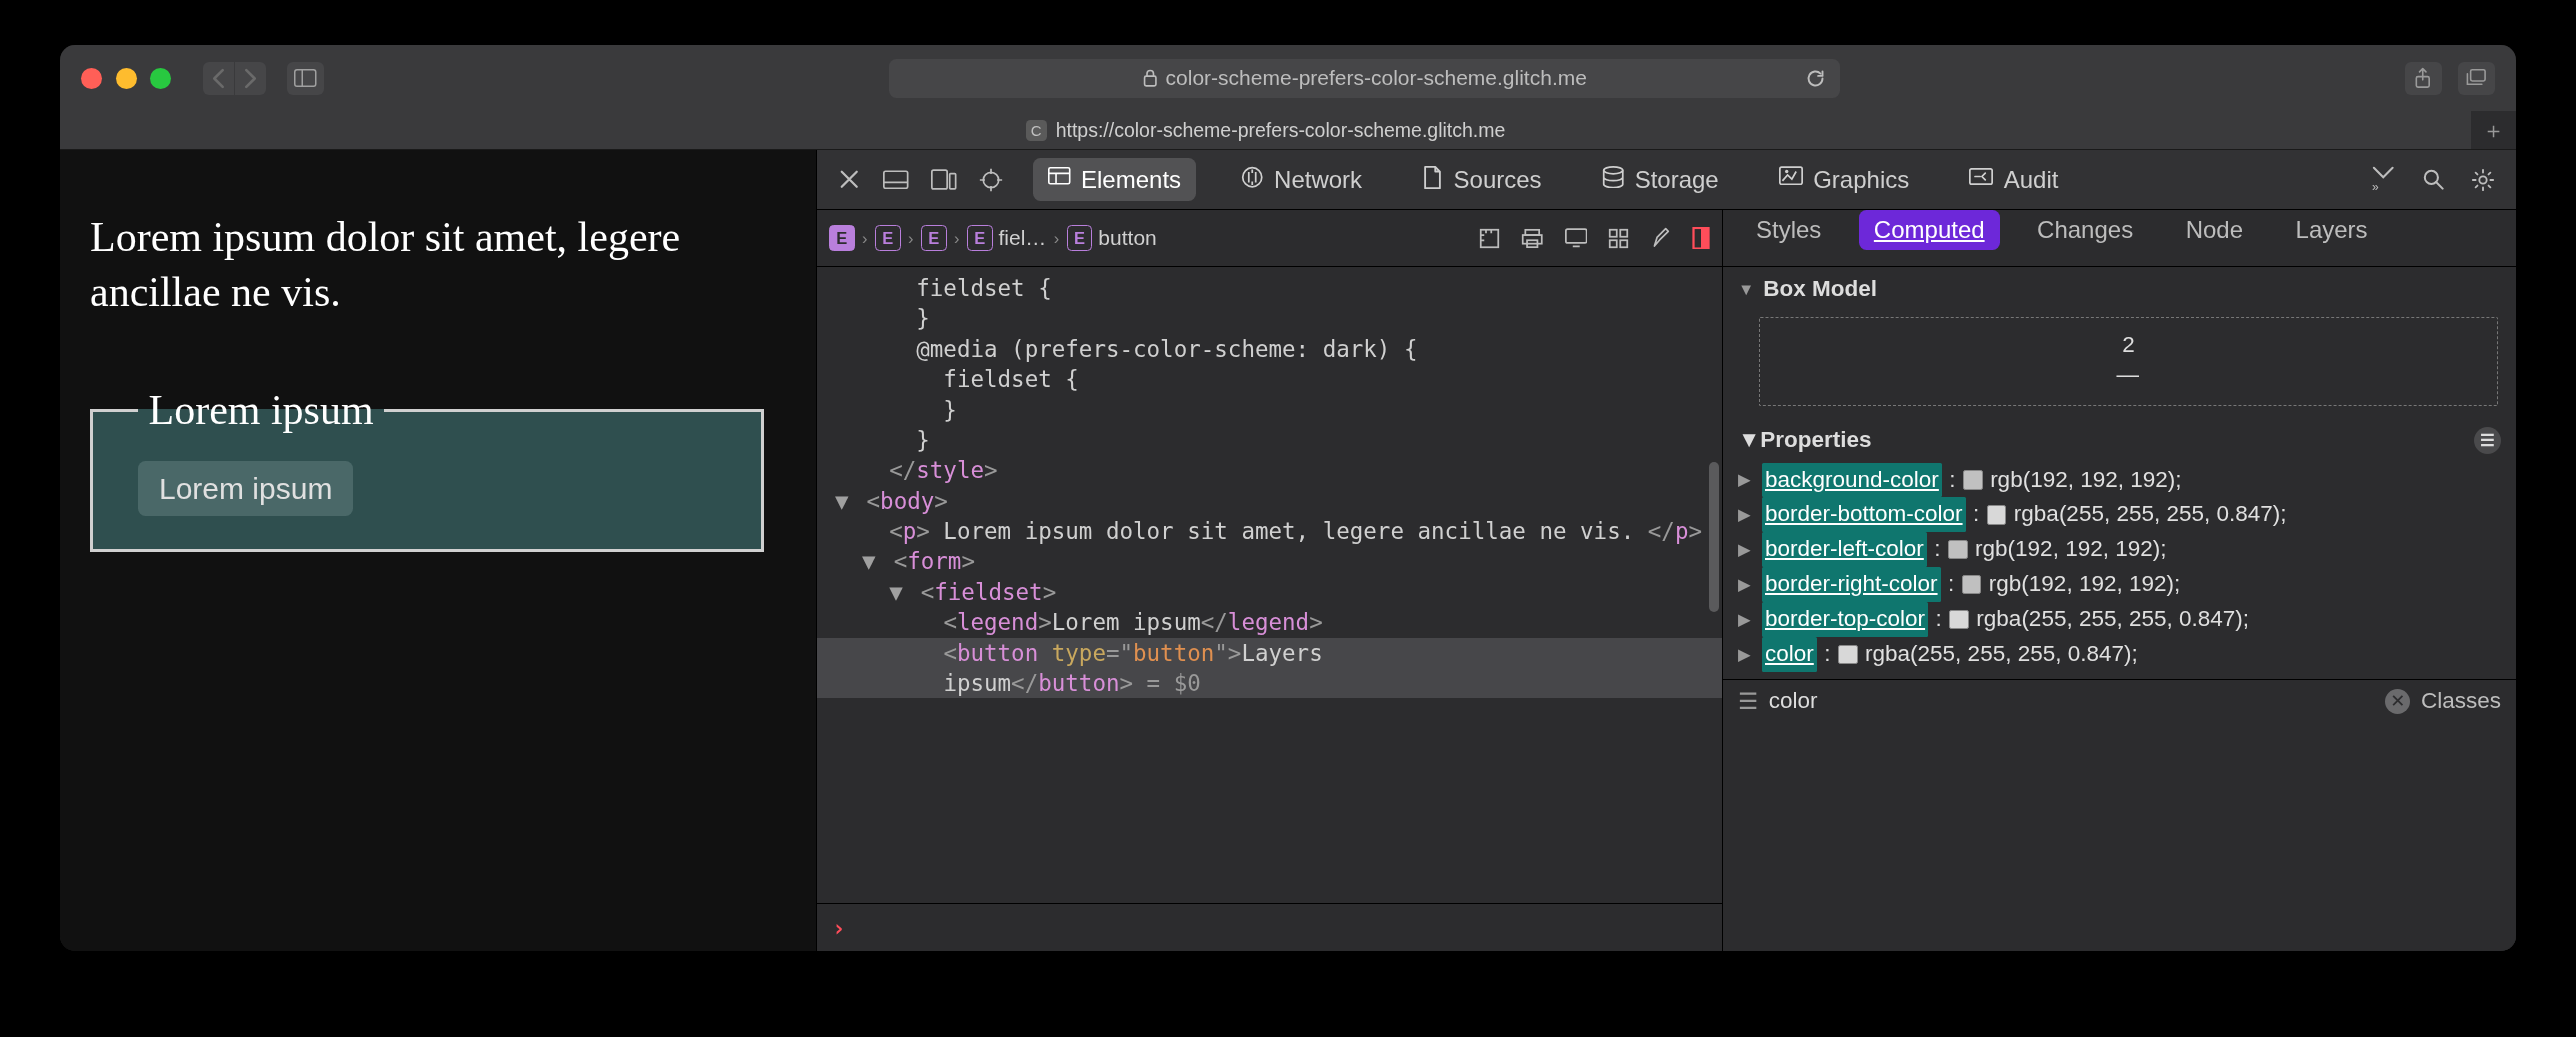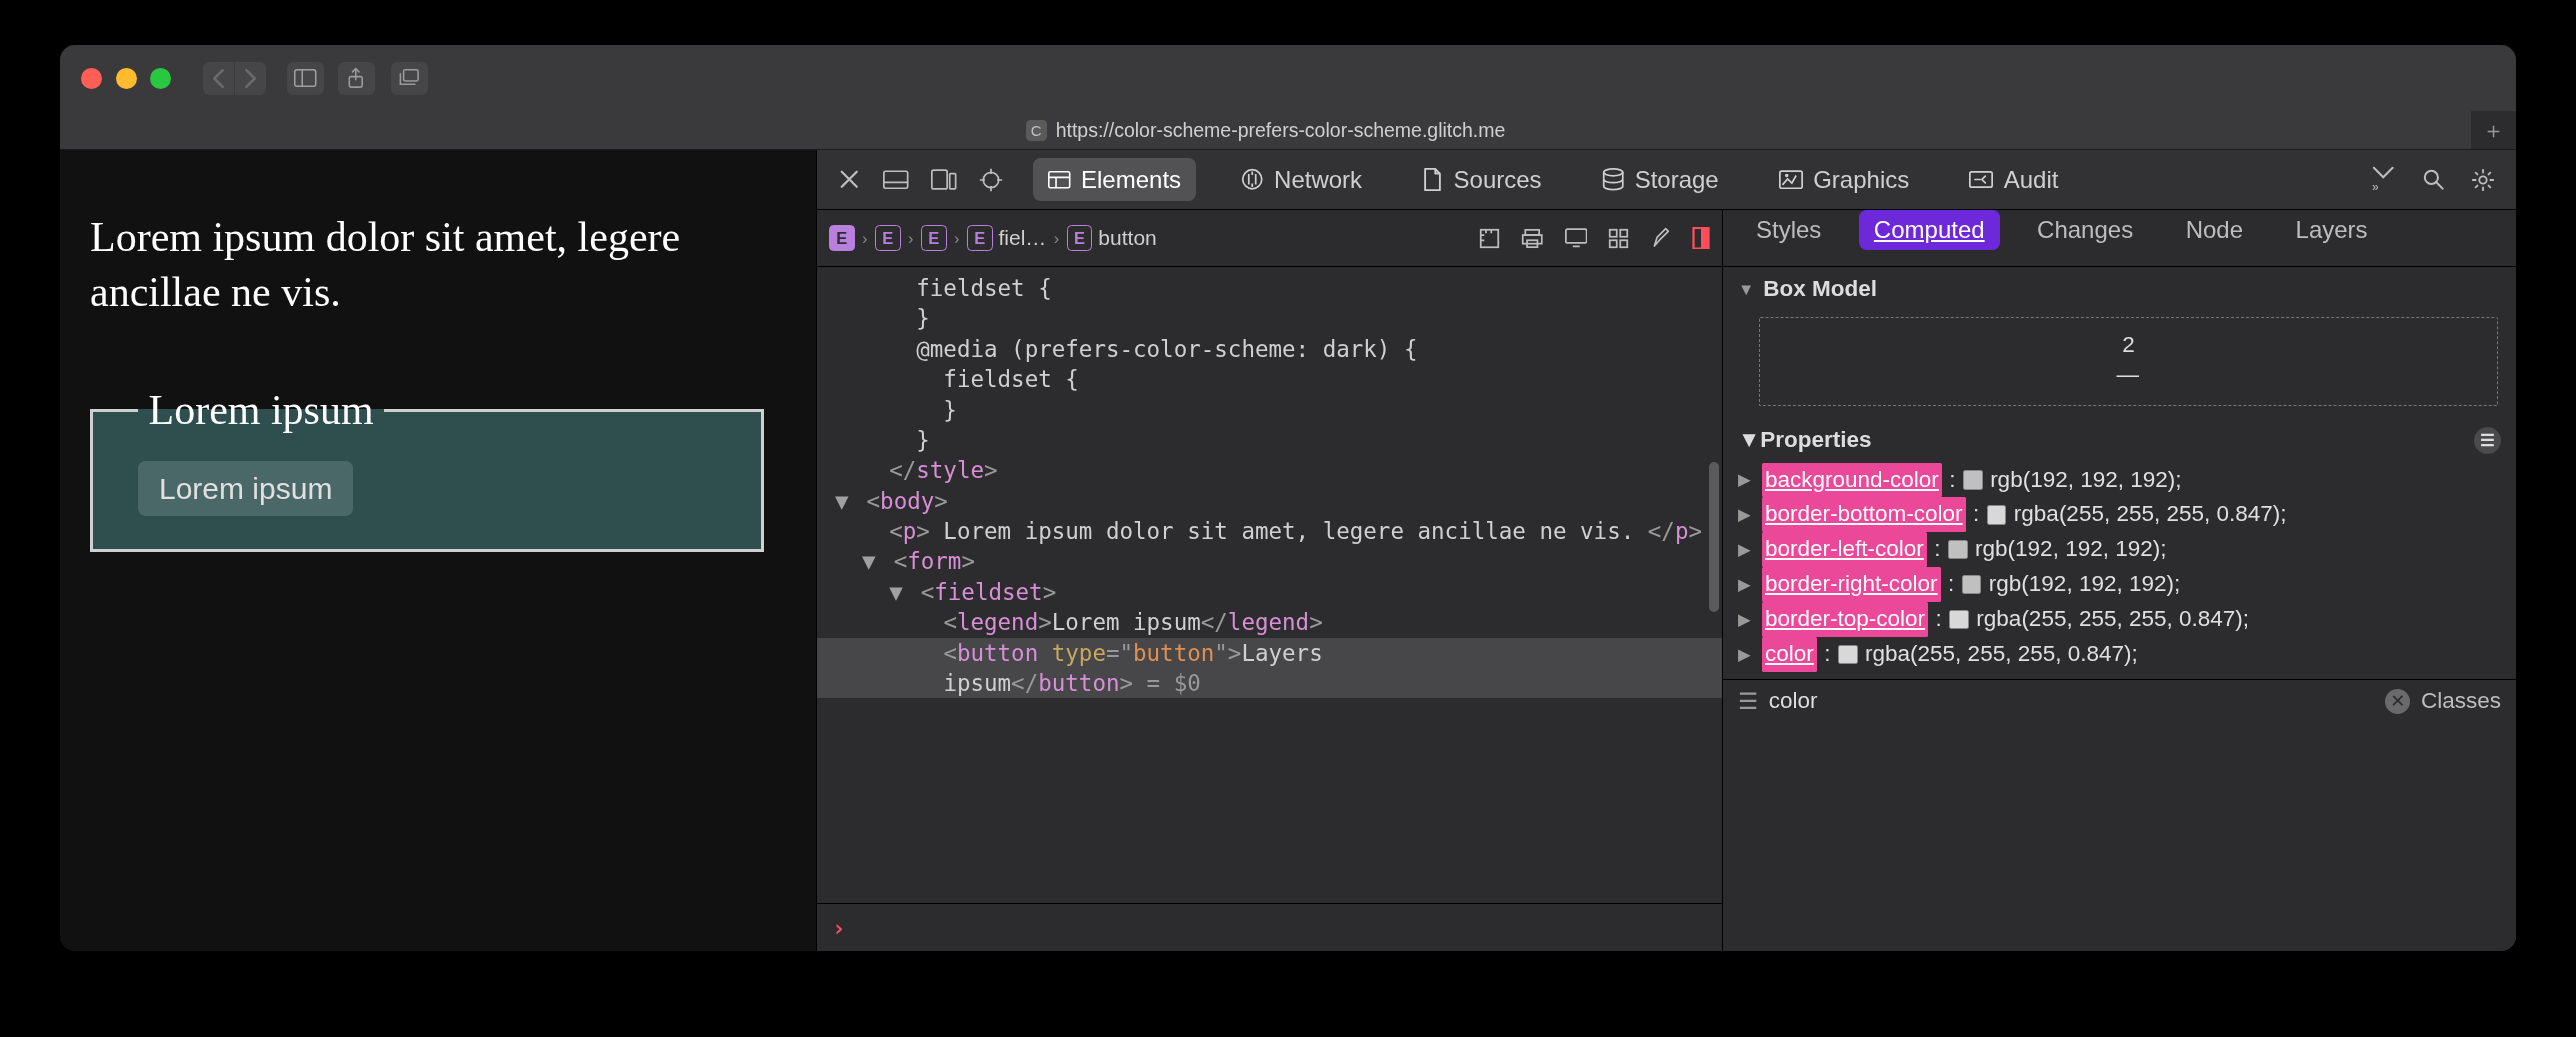--- a/index.html
+++ b/index.html
@@ -176,21 +176,21 @@
     gap: 30px;
     padding: 0 21px;
     background: #323234;
     border-bottom: 0.7px solid #000;
   }
   .dt-tabs .icon-group {
     display: flex; gap: 22.5px; align-items: center;
     color: #bdbdbd;
   }
   .dt-tab {
-    display: flex; align-items: center; gap: 10.5px;
+    display: flex; align-items: flex-start; gap: 10.5px;
     font-size: 24px;
     color: #cfcfcf;
     padding: 7.5px 15px;
     border-radius: 7.5px;
   }
   .dt-tab.active {
     background: #525254;
     color: #fff;
   }
   .dt-right-icons {
@@ -346,21 +346,21 @@
     font-size: 16.5px;
   }
   .props {
     padding: 0 15px 7.5px 15px;
     font-size: 22.5px;
     line-height: 1.55;
   }
   .prop-row { display: flex; align-items: center; gap: 7.5px; flex-wrap: wrap; }
   .prop-row .arrow2 { color: #999; font-size: 16.5px; width: 16.5px; }
   .prop-name {
-    background: #ec4899;
+    background: #0f766e;
     color: #fff;
     padding: 0 3px;
     border-radius: 1.5px;
     text-decoration: underline;
   }
   .swatch {
     width: 19.5px; height: 19.5px;
     border: 1.5px solid #888;
     display: inline-block;
     border-radius: 2.2px;
@@ -417,20 +417,37 @@
         <svg width="15" height="21" viewBox="0 0 12 20">
             <path d="M2 2 L10 10 L2 18" stroke="currentColor" stroke-width="2.5" fill="none" stroke-linecap="round" stroke-linejoin="round"></path>
           </svg>
       </div>
     </div>
     <div class="sidebar-btn">
       <svg width="22.5" height="18" viewBox="0 0 30 24">
           <rect x="1" y="1" width="28" height="22" rx="3" stroke="currentColor" stroke-width="2" fill="none"></rect>
           <line x1="11" y1="1" x2="11" y2="23" stroke="currentColor" stroke-width="2"></line>
         </svg>
+    </div>
+    <div class="addr">
+      <div class="addr-field">
+        <span>
+          <svg width="16.5" height="19.5" viewBox="0 0 20 24">
+              <rect x="3" y="10" width="14" height="12" rx="2" stroke="currentColor" stroke-width="2" fill="none"></rect>
+              <path d="M6 10 V7 a4 4 0 0 1 8 0 V10" stroke="currentColor" stroke-width="2" fill="none"></path>
+            </svg>
+        </span>
+        <span>color-scheme-prefers-color-scheme.glitch.me</span>
+        <span class="reload">
+          <svg width="21" height="21" viewBox="0 0 24 24">
+              <path d="M20 12 a8 8 0 1 1 -2.3 -5.6" stroke="currentColor" stroke-width="2.2" fill="none" stroke-linecap="round"></path>
+              <path d="M20 4 v5 h-5" stroke="currentColor" stroke-width="2.2" fill="none" stroke-linecap="round" stroke-linejoin="round"></path>
+            </svg>
+        </span>
+      </div>
     </div>
     <div class="right-tools">
       <div class="tool-btn">
         <svg width="19.5" height="22.5" viewBox="0 0 24 28">
             <rect x="4" y="12" width="16" height="13" rx="2" stroke="currentColor" stroke-width="2" fill="none"></rect>
             <path d="M12 2 v14 M8 6 l4 -4 l4 4" stroke="currentColor" stroke-width="2" fill="none" stroke-linecap="round" stroke-linejoin="round"></path>
           </svg>
       </div>
       <div class="tool-btn">
         <svg width="22.5" height="19.5" viewBox="0 0 28 24">

